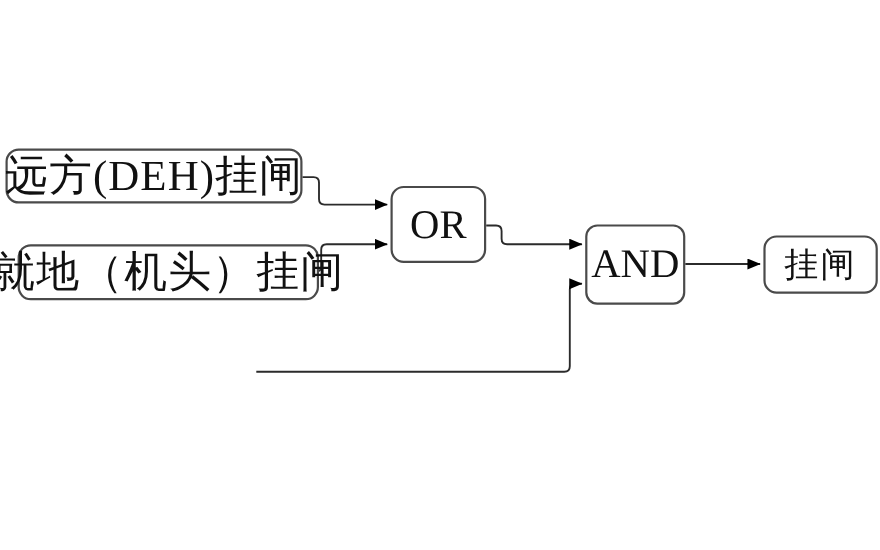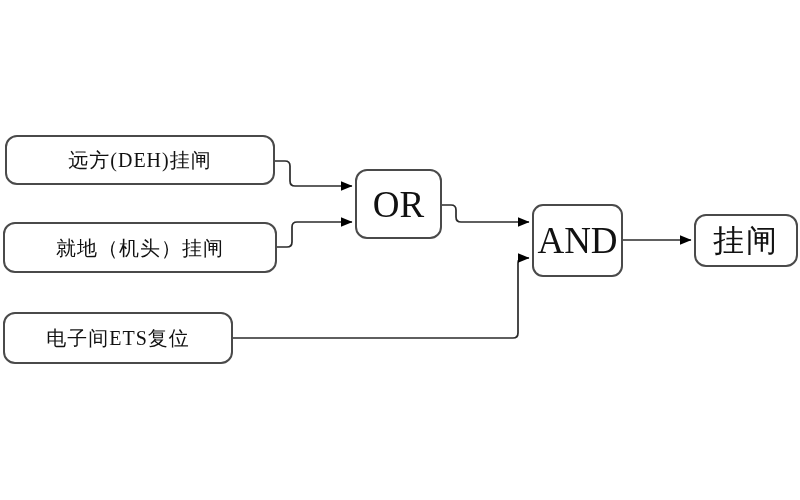--- a/index.html
+++ b/index.html
@@ -25,33 +25,33 @@
     align-items: center;
     justify-content: center;
     color: #111111;
     white-space: nowrap;
   }
   .node .label {
     display: block;
     line-height: 1;
   }
   .input-node .label {
-    font-size: 20px;
+    font-size: 39px;
     letter-spacing: 1px;
   }
   .gate-node .label {
     font-size: 37px;
   }
   .output-node .label {
     font-size: 31px;
     letter-spacing: 2px;
   }
   
   #node-input1 { left: 5px;   top: 135px; width: 270px; height: 50px; }
-  #node-input2 { left: 3px;   top: 222px; width: 274px; height: 51px; }
+  #node-input2 { left: 16px;   top: 222px; width: 274px; height: 51px; }
   #node-input3 { left: 3px;   top: 312px; width: 230px; height: 52px; }
   #node-or     { left: 355px; top: 169px; width: 87px;  height: 70px; justify-content: center; }
   #node-and    { left: 532px; top: 204px; width: 91px;  height: 73px; border-radius: 11px; }
   #node-output { left: 694px; top: 214px; width: 104px; height: 53px; }
   #edge-layer {
     position: absolute;
     left: 0;
     top: 0;
     width: 800px;
     height: 500px;
@@ -82,23 +82,20 @@
   </svg>
 
   <div class="node input-node" id="node-input1">
     <span class="label">远方(DEH)挂闸</span>
   </div>
 
   <div class="node input-node" id="node-input2">
     <span class="label">就地（机头）挂闸</span>
   </div>
 
-  <div class="node input-node" id="node-input3">
-    <span class="label">电子间ETS复位</span>
-  </div>
 
   <div class="node gate-node" id="node-or">
     <span class="label">OR</span>
   </div>
 
   <div class="node gate-node" id="node-and">
     <span class="label">AND</span>
   </div>
 
   <div class="node output-node" id="node-output">

